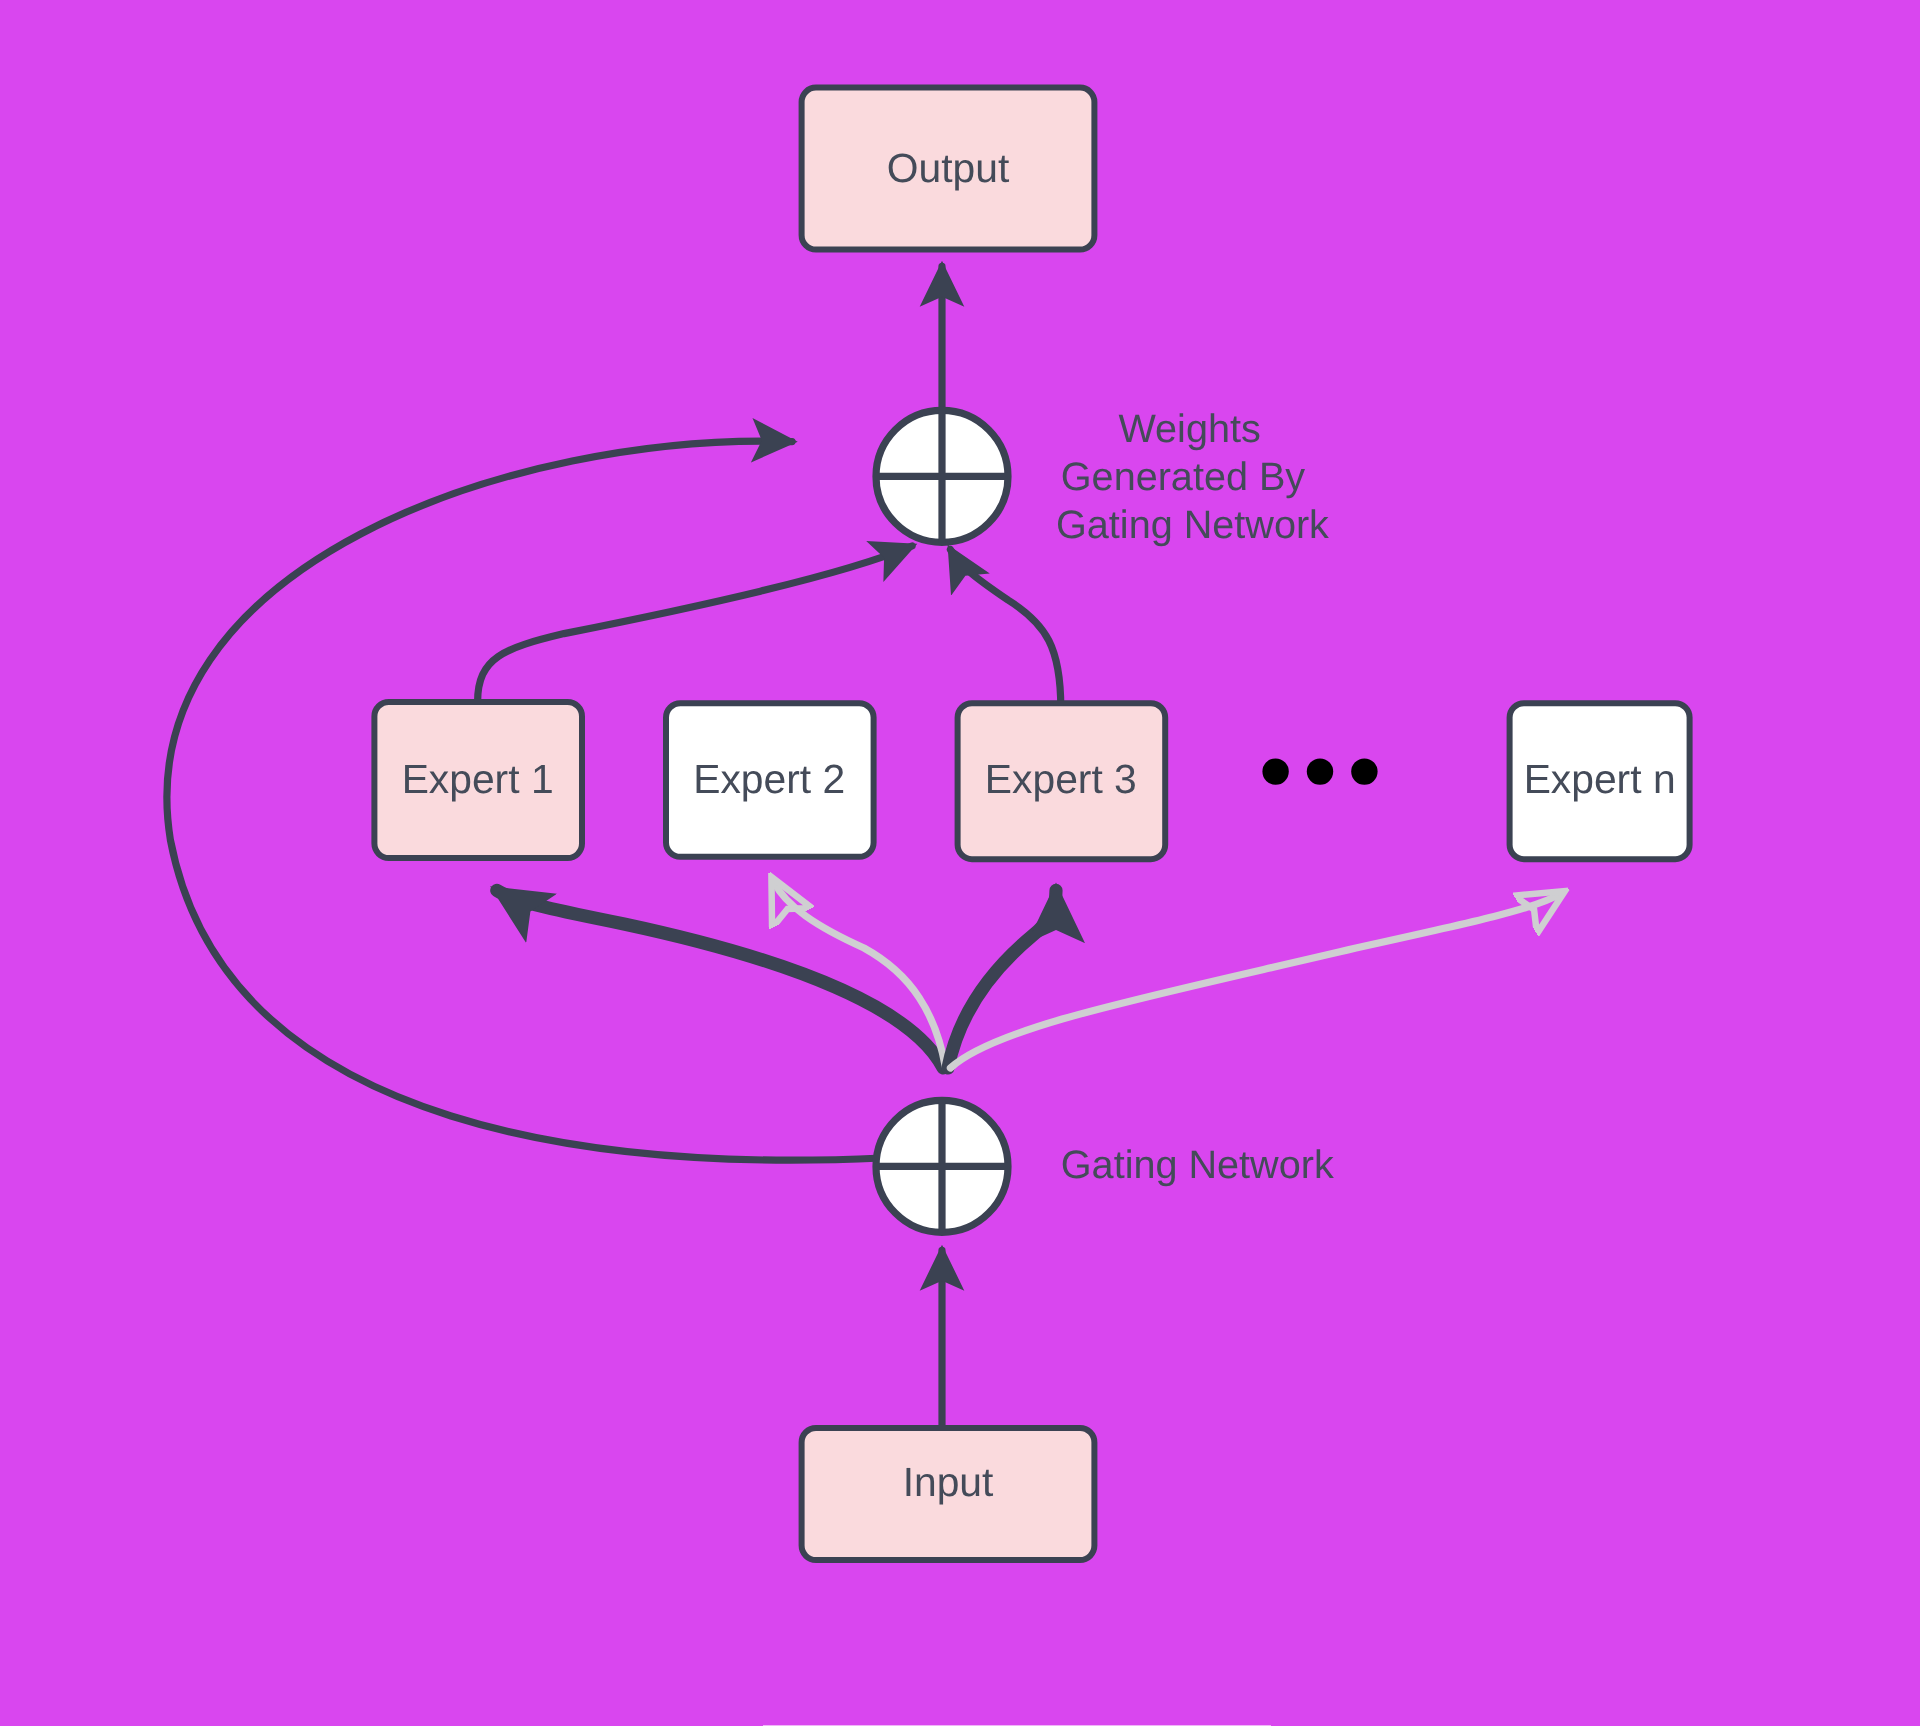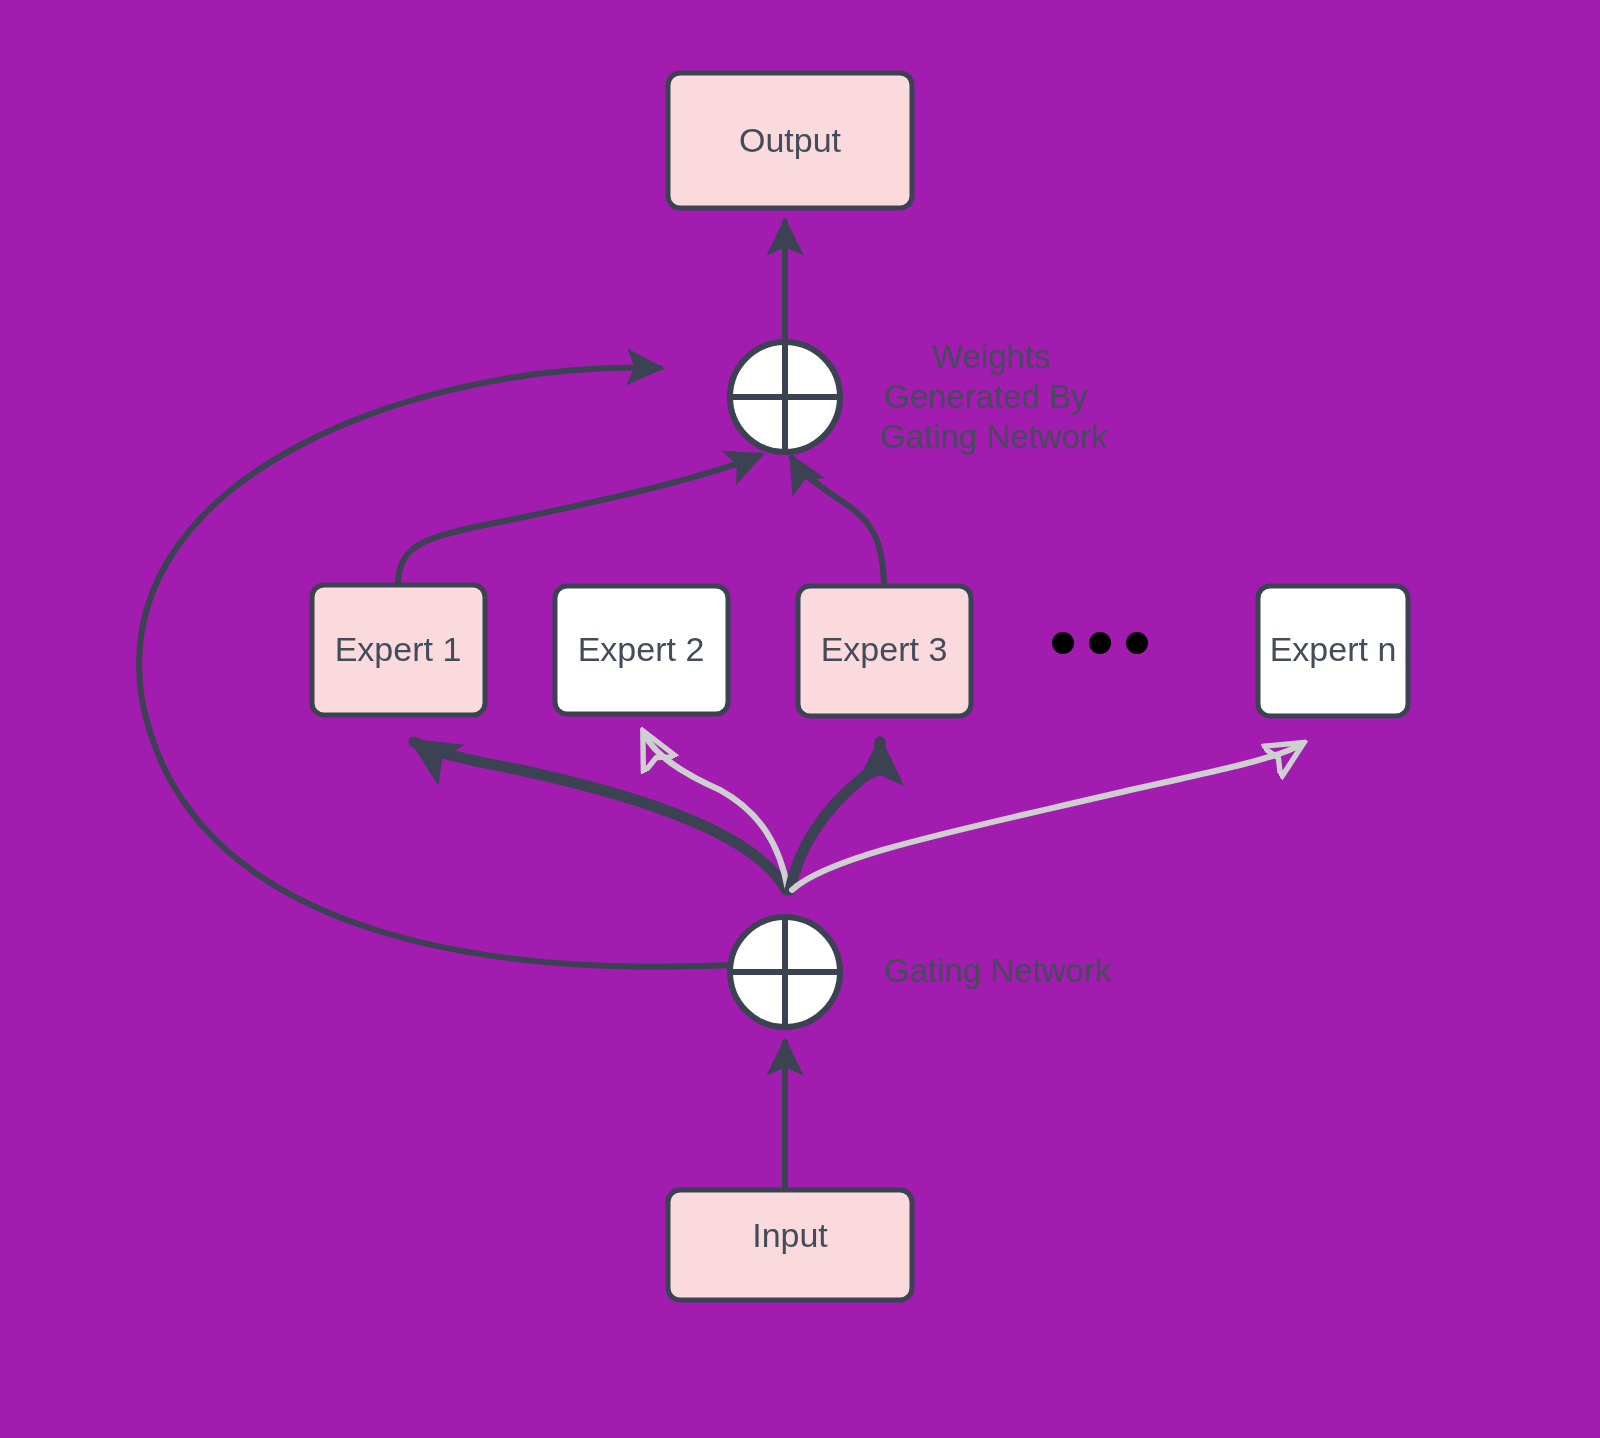--- a/index.html
+++ b/index.html
@@ -8,21 +8,21 @@
     padding: 0;
     background: #ffffff;
   }
   body {
     font-family: "Liberation Sans", sans-serif;
   }
   #canvas {
     position: relative;
     width: 1600px;
     height: 1438px;
-    background: #a21caf;
+    background: #d946ef;
     overflow: hidden;
   }
   svg#diagram {
     position: absolute;
     left: 0;
     top: 0;
     width: 1600px;
     height: 1438px;
   }
   .node-box {

